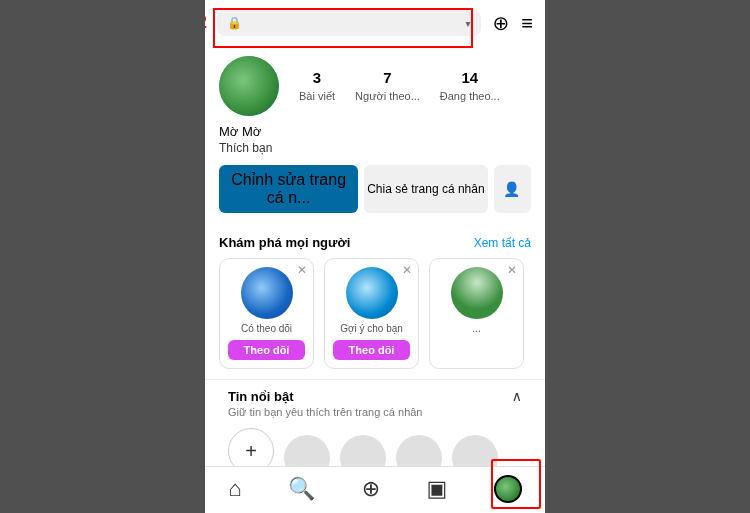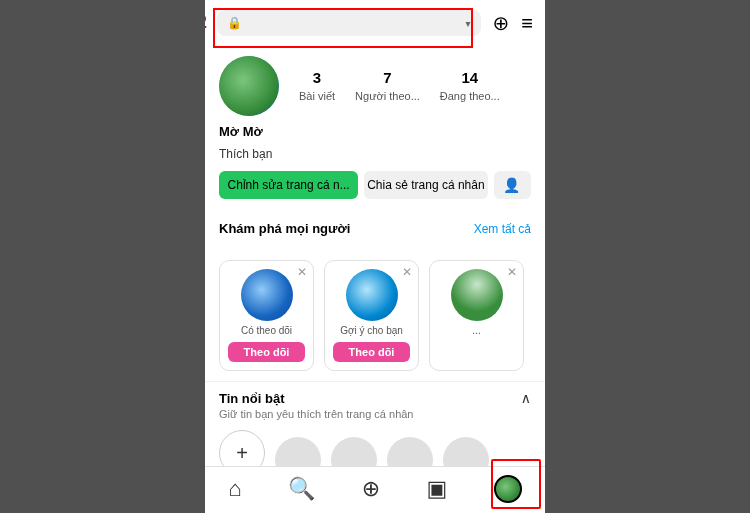--- a/index.html
+++ b/index.html
@@ -129,41 +129,41 @@
       font-weight: 600;
       color: #000;
       display: block;
     }
     .stat-label {
       font-size: 11px;
       color: #555;
     }
     .profile-name {
       font-size: 13px;
-      font-weight: 700;
-      color: #000;
-      margin-bottom: 8px;
+      font-weight: 400;
+      color: #000;
+      margin-bottom: 2px;
     }
     .profile-bio {
       font-size: 12px;
       color: #333;
       margin-bottom: 10px;
     }
     .profile-buttons {
       display: flex;
       gap: 6px;
       margin-bottom: 14px;
     }
     .btn-edit {
       flex: 1;
-      background: #22c55e;
+      background: #0369a1;
       border: none;
       border-radius: 6px;
       padding: 6px 8px;
-      font-size: 12px;
+      font-size: 16px;
       font-weight: 500;
       color: #000;
       cursor: pointer;
     }
     .btn-share {
       flex: 1;
       background: #f0f0f0;
       border: none;
       border-radius: 6px;
       padding: 6px 0;
@@ -179,21 +179,21 @@
       padding: 6px 10px;
       font-size: 14px;
       cursor: pointer;
     }
     
     .discover-header {
       display: flex;
       justify-content: space-between;
       align-items: center;
       padding: 0 14px;
-      margin-bottom: 24px;
+      margin-bottom: 8px;
     }
     .discover-title {
       font-size: 13px;
       font-weight: 600;
       color: #000;
     }
     .discover-viewall {
       font-size: 12px;
       color: #0095f6;
       font-weight: 500;
@@ -241,33 +241,33 @@
     }
     .card-label {
       font-size: 10px;
       color: #555;
       margin-bottom: 6px;
       white-space: nowrap;
       overflow: hidden;
       text-overflow: ellipsis;
     }
     .btn-theo-doi {
-      background: #ec4899;
+      background: #d946ef;
       color: #fff;
       border: none;
       border-radius: 6px;
       padding: 4px 10px;
       font-size: 11px;
       font-weight: 600;
       cursor: pointer;
       width: 100%;
     }
     
     .tin-section {
-      padding: 8px 14px 6px;
+      padding: 8px 23px 6px;
       border-top: 1px solid #f0f0f0;
     }
     .tin-header {
       display: flex;
       justify-content: space-between;
       align-items: center;
       margin-bottom: 2px;
     }
     .tin-title {
       font-size: 13px;

